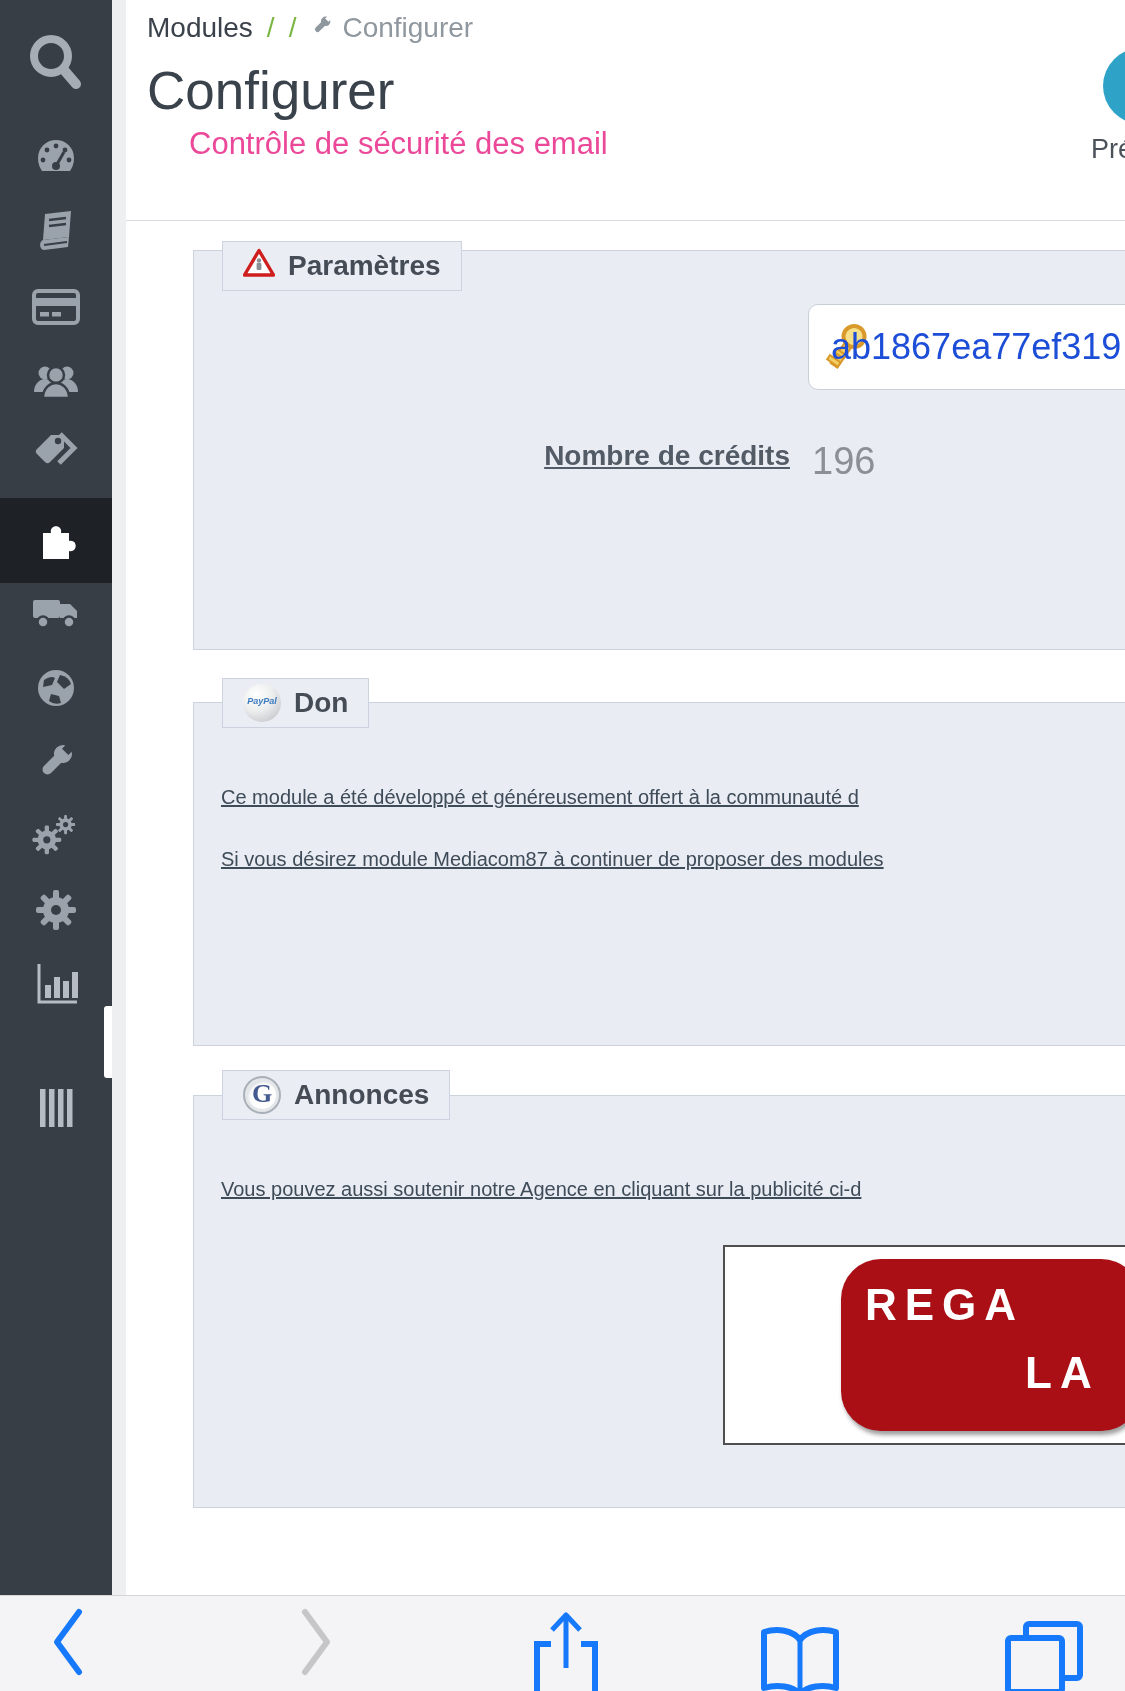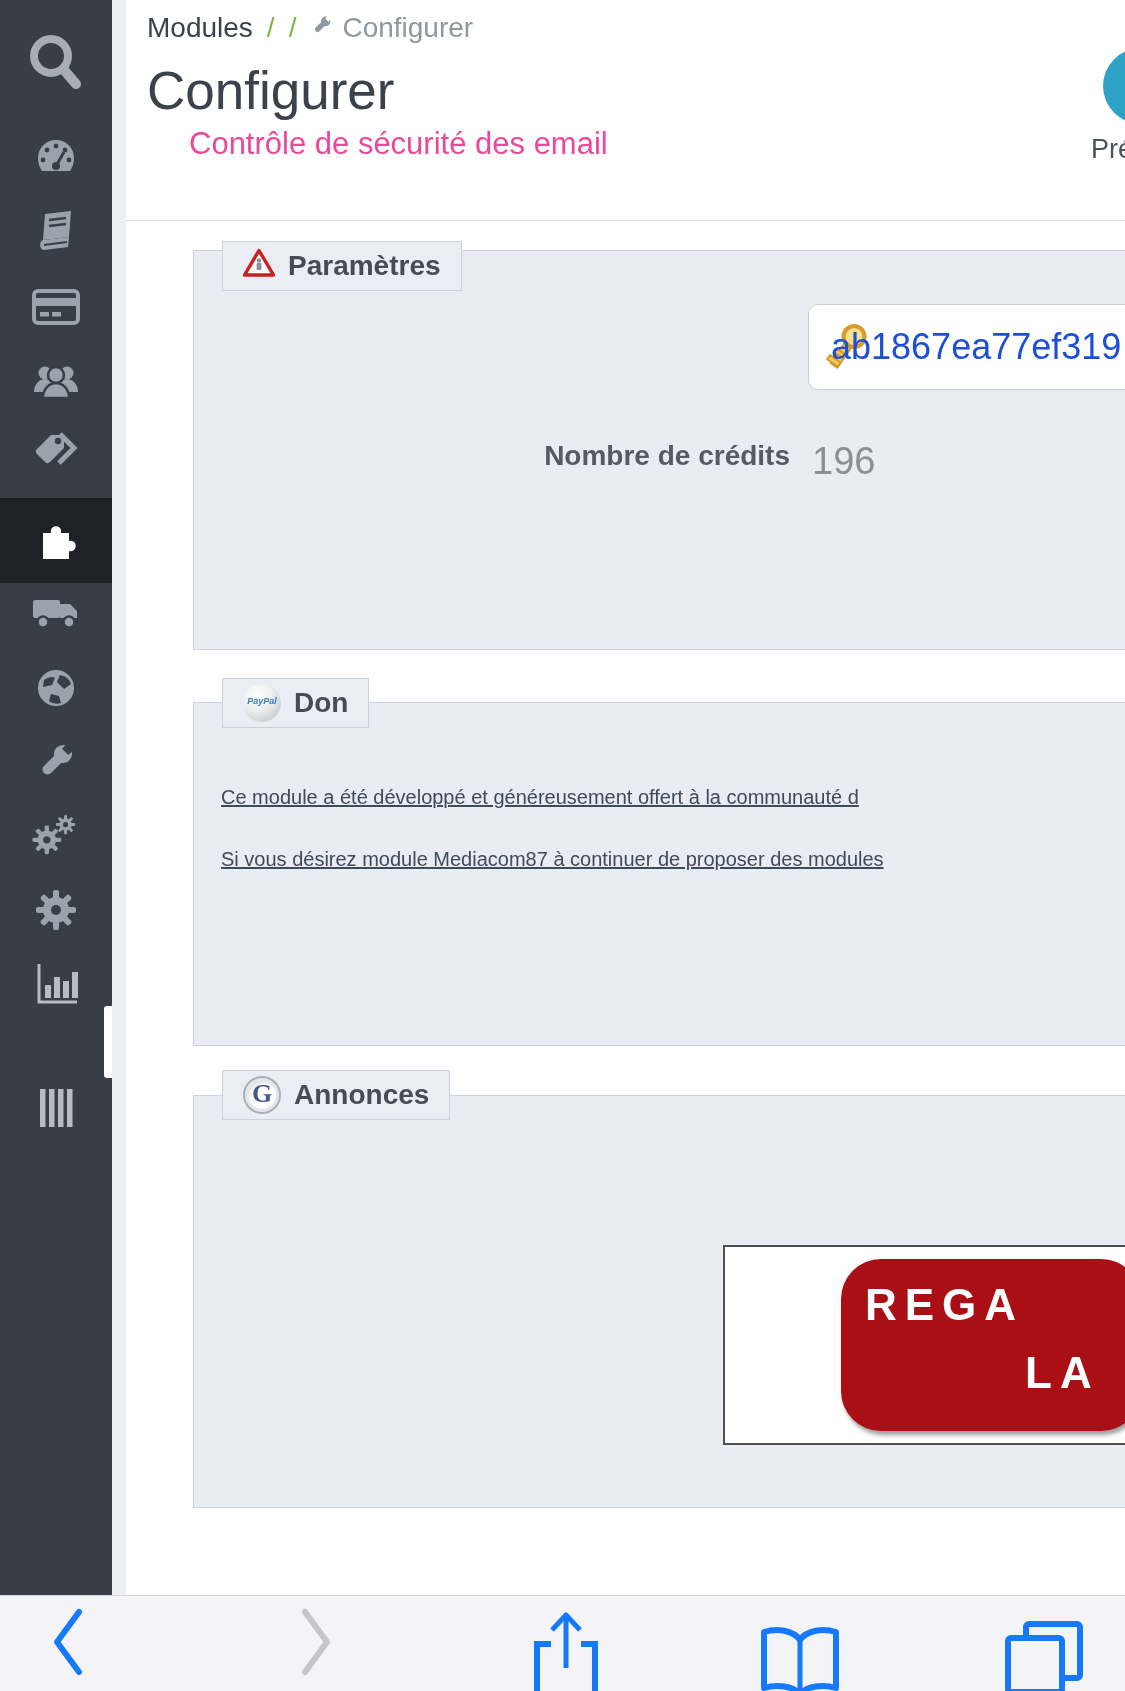--- a/index.html
+++ b/index.html
@@ -30,21 +30,21 @@
   .panel-1{ top:250px; height:400px; }
   .panel-2{ top:702px; height:344px; }
   .panel-3{ top:1095px; height:413px; }
   .panel-tab{ position:absolute; left:222px; height:50px; background:#eaedf3; border:1px solid #ccd3df;
     display:inline-flex; align-items:center; gap:13px; padding:0 20px; font-size:28px; font-weight:bold; color:#454c56; z-index:3; white-space:nowrap; }
   .tab-1{ top:241px; }
   .tab-2{ top:678px; }
   .tab-3{ top:1070px; }
   .form-label{ position:absolute; width:350px; text-align:right; font-size:28px; font-weight:bold; color:#535b66; white-space:nowrap; }
   .label-api{ left:440px; top:312px; }
-  .label-credits{ left:440px; top:440px; }
+  .label-credits{ left:440px; top:440px;text-decoration:underline; }
   .api-input{ position:absolute; left:808px; top:304px; width:500px; height:86px; background:#fff; border:1px solid #c9cfd9; border-radius:10px; }
   .api-key-icon{ position:absolute; left:8px; top:14px; }
   .api-input-value{ position:absolute; left:22px; top:0; line-height:84px; font-size:36px; color:#1d4ed8; white-space:nowrap; z-index:2; }
   .credits-value{ position:absolute; left:812px; top:440px; font-size:38px; color:#8b9096; }
   .panel-link{ position:absolute; left:221px; font-size:20px; color:#3e4b58; text-decoration:underline; white-space:nowrap; cursor:pointer; }
   .link-1{ top:786px; }
   .link-2{ top:848px; }
   .link-3{ top:1178px; }
   
   .ad-banner{ position:absolute; left:723px; top:1245px; width:410px; height:200px; background:#fff; border:2px solid #4f4f4f; }
@@ -321,20 +321,21 @@
   <a class="panel-link link-1">Ce module a été développé et généreusement offert à la communauté d</a>
   <a class="panel-link link-2">Si vous désirez module Mediacom87 à continuer de proposer des modules</a>
 
   <div class="panel panel-3"></div>
   <div class="panel-tab tab-3">
     <span class="google-ball">
         <span class="google-g">G</span>
       </span>
     <span>Annonces</span>
   </div>
+  <a class="panel-link link-3">Vous pouvez aussi soutenir notre Agence en cliquant sur la publicité ci-d</a>
   <div class="ad-banner">
     <div class="ad-red"></div>
     <div class="ad-line ad-line-1">REGA</div>
     <div class="ad-line ad-line-2">LA</div>
   </div>
 
   <div class="ios-toolbar">
     <span class="ios-icon" style="left:48px;top:10px;">
       <svg width="40" height="72" viewBox="0 0 40 72">
           <polyline points="31,6 9,36 31,66" fill="none" stroke="#1679fb" stroke-width="6" stroke-linecap="round" stroke-linejoin="round"></polyline>

